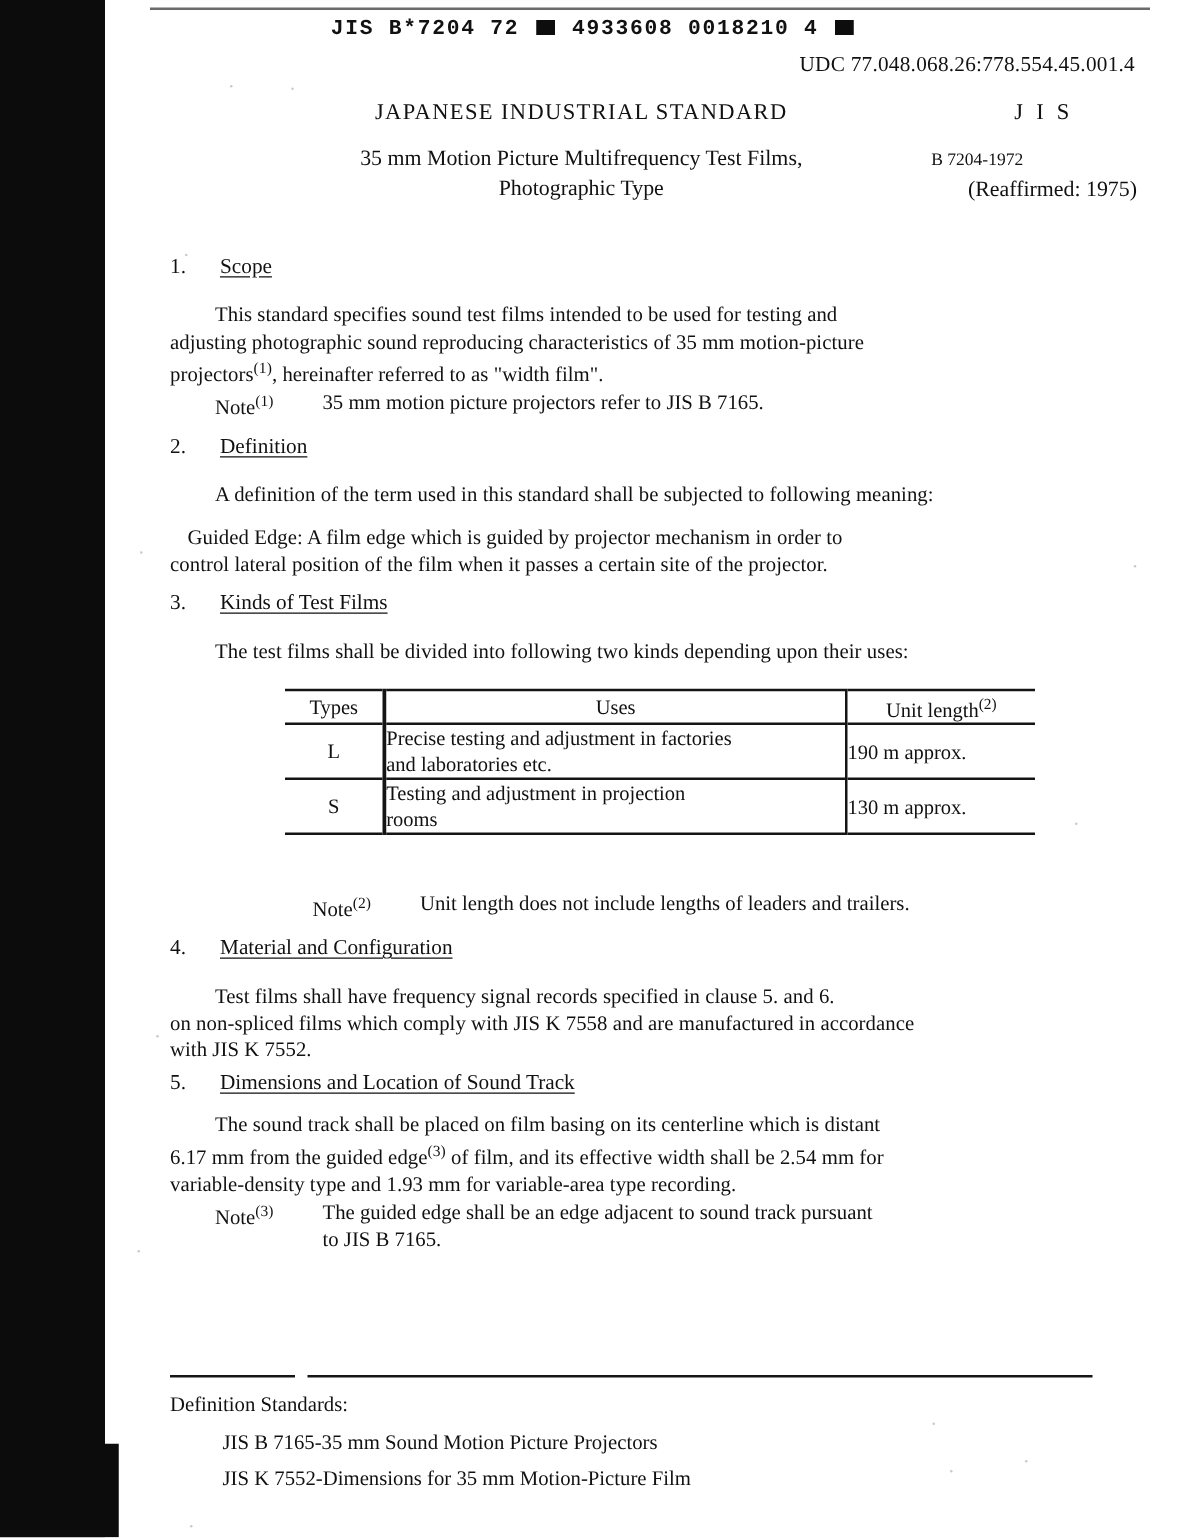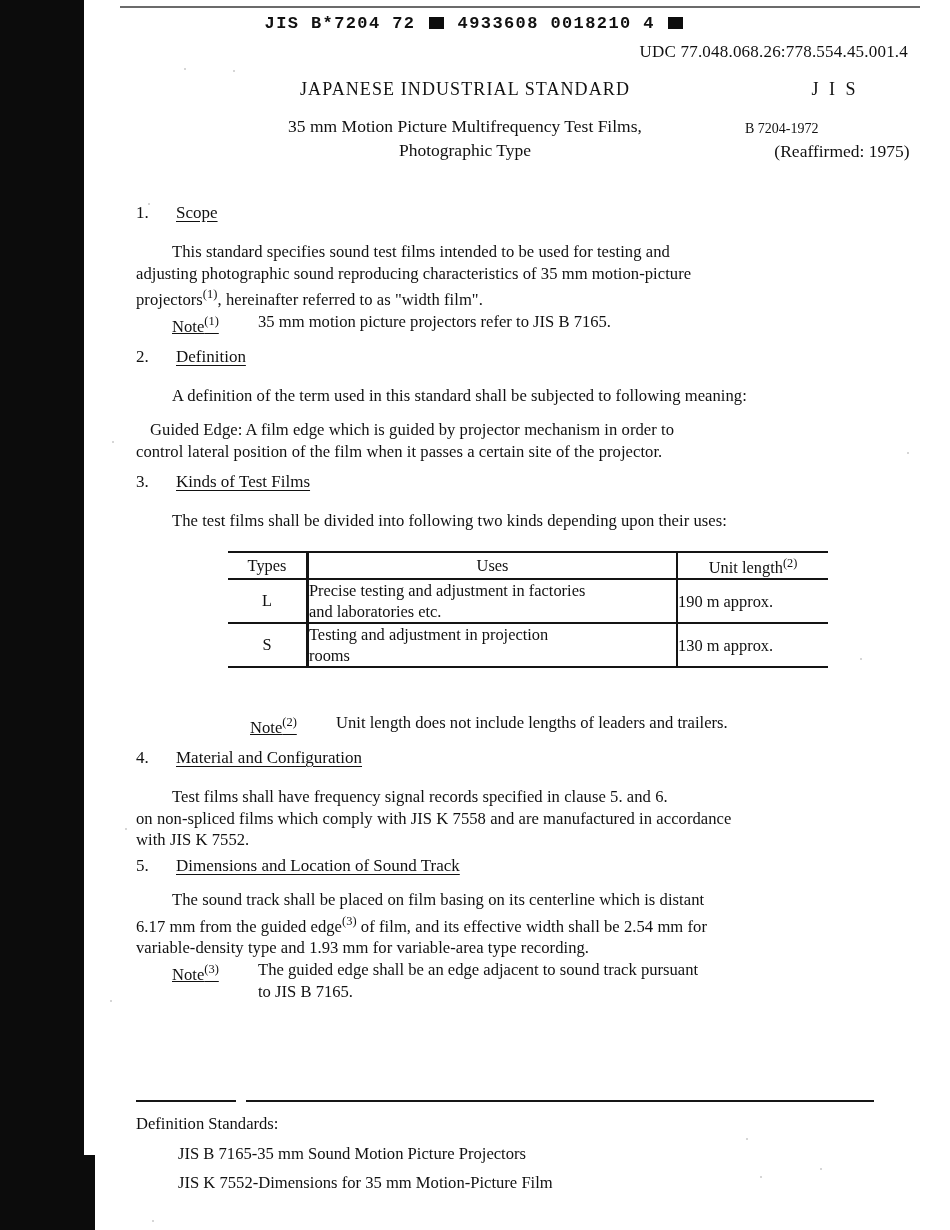--- a/index.html
+++ b/index.html
@@ -165,21 +165,20 @@
   .para .flat { display: block; }
 
   .note {
     position: absolute;
     font-size: 16.6px;
     line-height: 21.5px;
   }
   .note .lbl {
     display: inline-block;
     width: 86px;
-    text-decoration: underline;
   }
   .note .nbody {
     display: inline-block;
     vertical-align: top;
   }
   sup { font-size: .75em; }
 
   
   .tbl-wrap {
     position: absolute;

